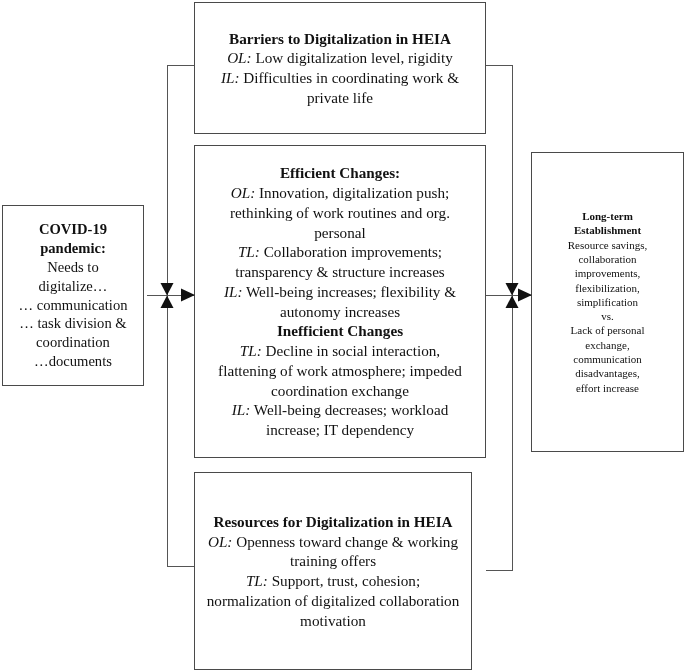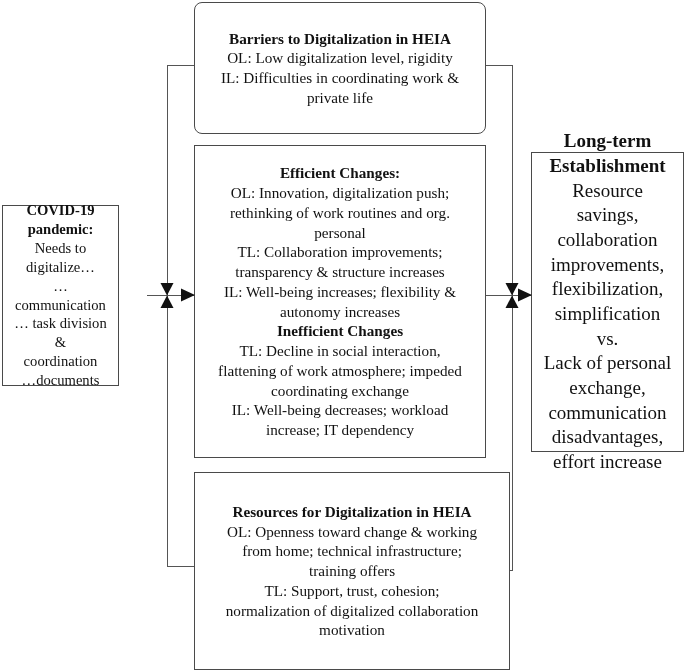--- a/index.html
+++ b/index.html
@@ -30,31 +30,32 @@
   }
   .ln {
     line-height: 1.16;
     font-size: 15.2px;
     white-space: pre-line;
   }
   .ln.hd {
     font-weight: bold;
   }
   .ln .lbl {
+    font-style: italic;
   }
-  .box-covid { left: 2px;   top: 205px; width: 117px; height: 181px; padding: 6px 8px; }
+  .box-covid { left: 2px;   top: 205px; width: 142px; height: 181px; padding: 6px 8px; }
   .box-covid .ln { font-size: 14.6px; line-height: 1.30; }
-  .box-barriers { left: 194px; top: 2px;   width: 292px; height: 132px; padding: 8px 10px; border-radius: 8px; }
+  .box-barriers { left: 194px; top: 2px;   width: 292px; height: 132px; padding: 8px 10px; }
   .box-barriers .ln { line-height: 1.30; }
   .box-changes  { left: 194px; top: 145px; width: 292px; height: 313px; padding: 6px 10px; }
   .box-changes .ln { line-height: 1.30; }
-  .box-resources{ left: 194px; top: 472px; width: 316px; height: 198px; padding: 2px 10px; }
+  .box-resources{ left: 194px; top: 472px; width: 278px; height: 198px; padding: 2px 10px; }
   .box-resources .ln { line-height: 1.30; }
   .box-longterm { left: 531px; top: 152px; width: 153px; height: 300px; padding: 6px 8px; }
-  .box-longterm .ln { font-size: 19px; line-height: 1.30; }
+  .box-longterm .ln { font-size: 11px; line-height: 1.30; }
 
   .conn { position: absolute; z-index: 1; }
   .h { height: 0; border-top: 1.4px solid #555555; }
   .v { width: 0; border-left: 1.4px solid #555555; }
 
   svg.arrows {
     position: absolute;
     left: 0; top: 0;
     width: 686px; height: 672px;
     z-index: 6;
@@ -122,29 +123,28 @@
     <div class="ln"><span class="lbl">OL:</span><span> Innovation, digitalization push;</span></div>
     <div class="ln"><span>rethinking of work routines and org.</span></div>
     <div class="ln"><span>personal</span></div>
     <div class="ln"><span class="lbl">TL:</span><span> Collaboration improvements;</span></div>
     <div class="ln"><span>transparency &amp; structure increases</span></div>
     <div class="ln"><span class="lbl">IL:</span><span> Well-being increases; flexibility &amp;</span></div>
     <div class="ln"><span>autonomy increases</span></div>
     <div class="ln hd">Inefficient Changes</div>
     <div class="ln"><span class="lbl">TL:</span><span> Decline in social interaction,</span></div>
     <div class="ln"><span>flattening of work atmosphere; impeded</span></div>
-    <div class="ln"><span>coordinating exchange</span></div>
+    <div class="ln"><span>coordination exchange</span></div>
     <div class="ln"><span class="lbl">IL:</span><span> Well-being decreases; workload</span></div>
     <div class="ln"><span>increase; IT dependency</span></div>
   </div>
 
   <div class="box box-resources">
     <div class="ln hd">Resources for Digitalization in HEIA</div>
     <div class="ln"><span class="lbl">OL:</span><span> Openness toward change &amp; working</span></div>
-    <div class="ln"><span>from home; technical infrastructure;</span></div>
     <div class="ln"><span>training offers</span></div>
     <div class="ln"><span class="lbl">TL:</span><span> Support, trust, cohesion;</span></div>
     <div class="ln"><span>normalization of digitalized collaboration</span></div>
     <div class="ln"><span>motivation</span></div>
   </div>
 
   <div class="box box-longterm">
     <div class="ln hd">Long-term</div>
     <div class="ln hd">Establishment</div>
     <div class="ln">Resource savings,</div>

